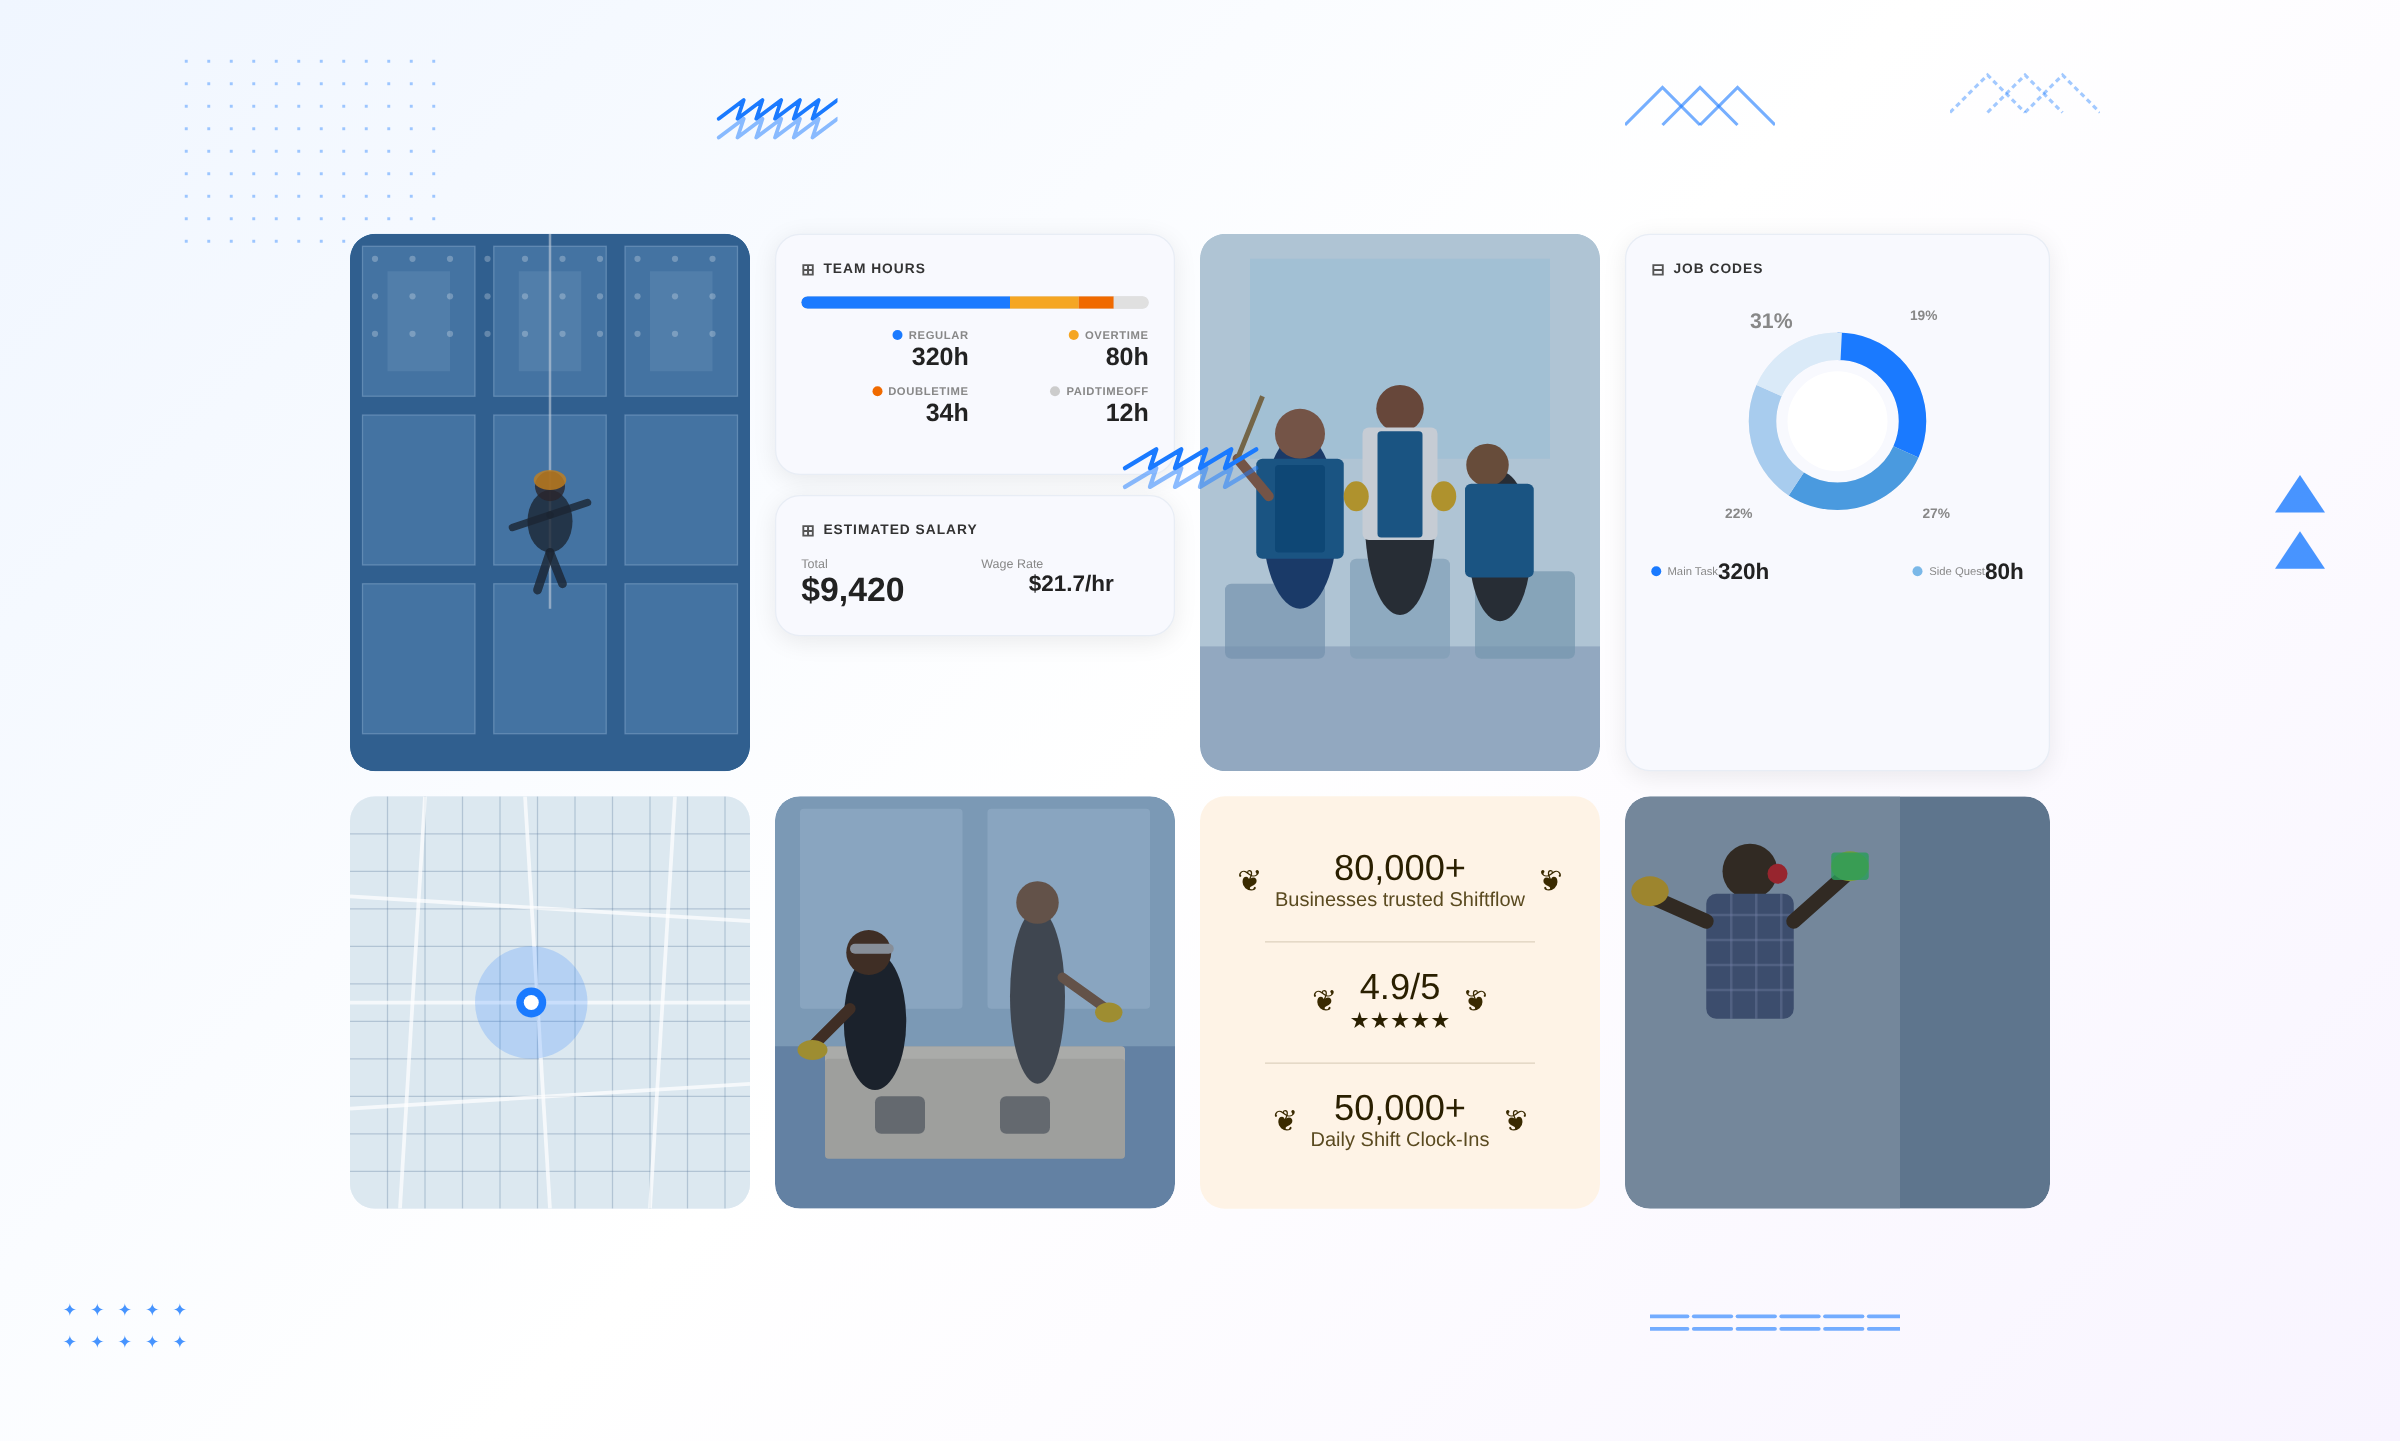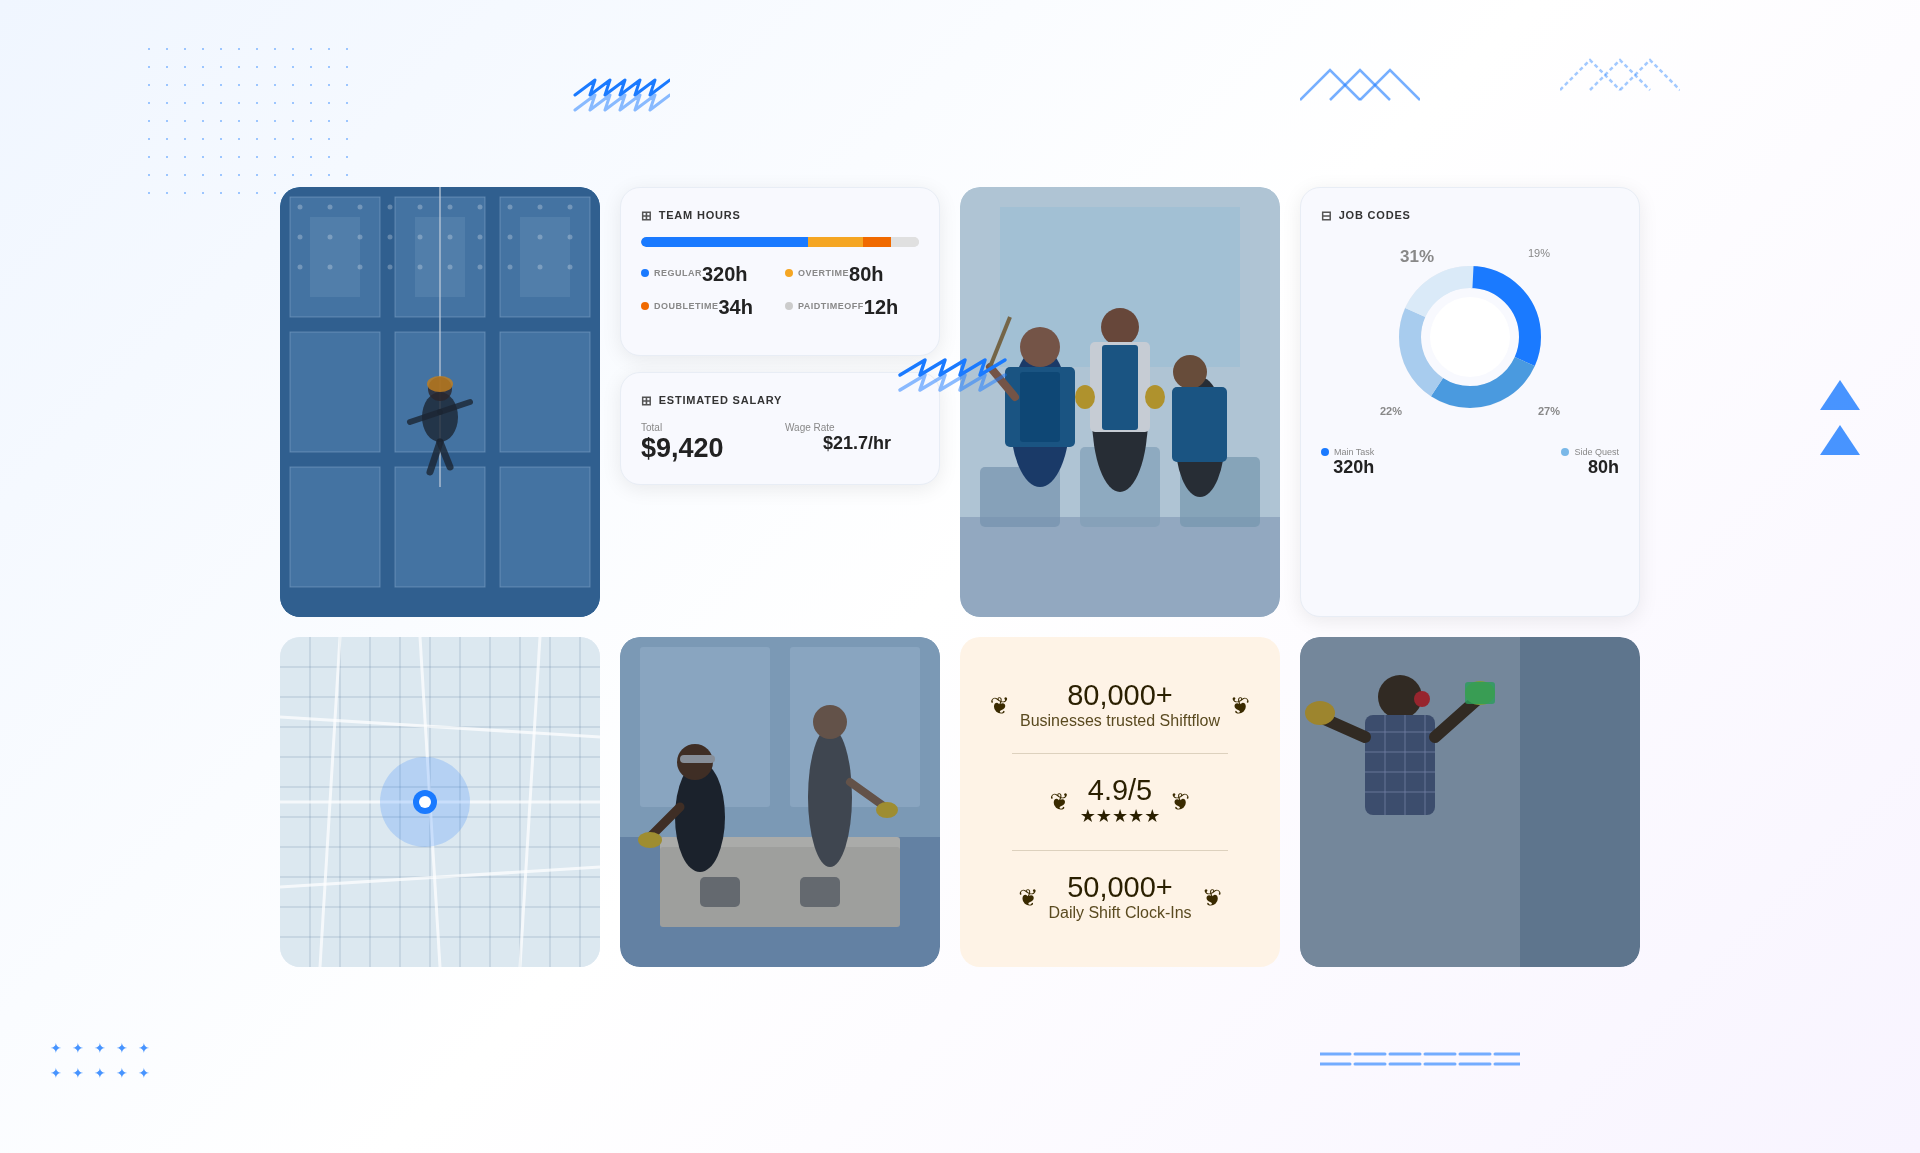--- a/index.html
+++ b/index.html
@@ -161,21 +161,22 @@
 
     .hours-grid {
       display: grid;
       grid-template-columns: 1fr 1fr;
       gap: 10px;
       margin-bottom: 16px;
     }
 
     .hours-item {
       display: flex;
-      flex-direction: row;
+      flex-direction: column;
+      align-items: flex-end;
     }
 
     .hours-label {
       font-size: 9px;
       font-weight: 600;
       color: #888;
       letter-spacing: 0.5px;
       text-transform: uppercase;
       display: flex;
       align-items: center;
@@ -230,22 +231,21 @@
     }
 
     .job-code-legend {
       display: flex;
       justify-content: space-between;
       margin-top: 10px;
     }
 
     .legend-item {
       display: flex;
-      flex-direction: column;
-      align-items: flex-end;
+      align-items: center;
     }
 
     .legend-label {
       font-size: 9px;
       color: #888;
       display: flex;
       align-items: center;
       gap: 5px;
     }
 
@@ -633,21 +633,21 @@
 
     <div class="job-codes-card card">
       <div class="card-section-title">
         <span class="section-icon">⊟</span>
         <span>JOB CODES</span>
       </div>
 
       <div style="position:relative;width:200px;height:200px;margin:0 auto 10px;">
 
         <div style="position:absolute;top:10px;left:30px;font-size:17px;color:#888;font-weight:600;">31%</div>
-        <div style="position:absolute;top:10px;right:20px;font-size:11px;color:#888;font-weight:400;">19%</div>
+        <div style="position:absolute;top:10px;right:20px;font-size:11px;color:#888;font-weight:700;">19%</div>
         <div style="position:absolute;bottom:20px;left:10px;font-size:11px;color:#888;font-weight:600;">22%</div>
         <div style="position:absolute;bottom:20px;right:10px;font-size:11px;color:#888;font-weight:600;">27%</div>
 
         <svg width="160" height="160" viewBox="0 0 160 160" style="position:absolute;top:50%;left:50%;transform:translate(-50%,-50%);">
 
           <circle cx="80" cy="80" r="60" fill="none" stroke="#e8ecf4" stroke-width="22"></circle>
 
           <circle cx="80" cy="80" r="60" fill="none" stroke="#1a7aff" stroke-width="22" stroke-dasharray="119.38 257.08" stroke-dashoffset="0" transform="rotate(-90 80 80)"></circle>
 
           <circle cx="80" cy="80" r="60" fill="none" stroke="#4a9adf" stroke-width="22" stroke-dasharray="103.67 272.79" stroke-dashoffset="-119.38" transform="rotate(-90 80 80)"></circle>

